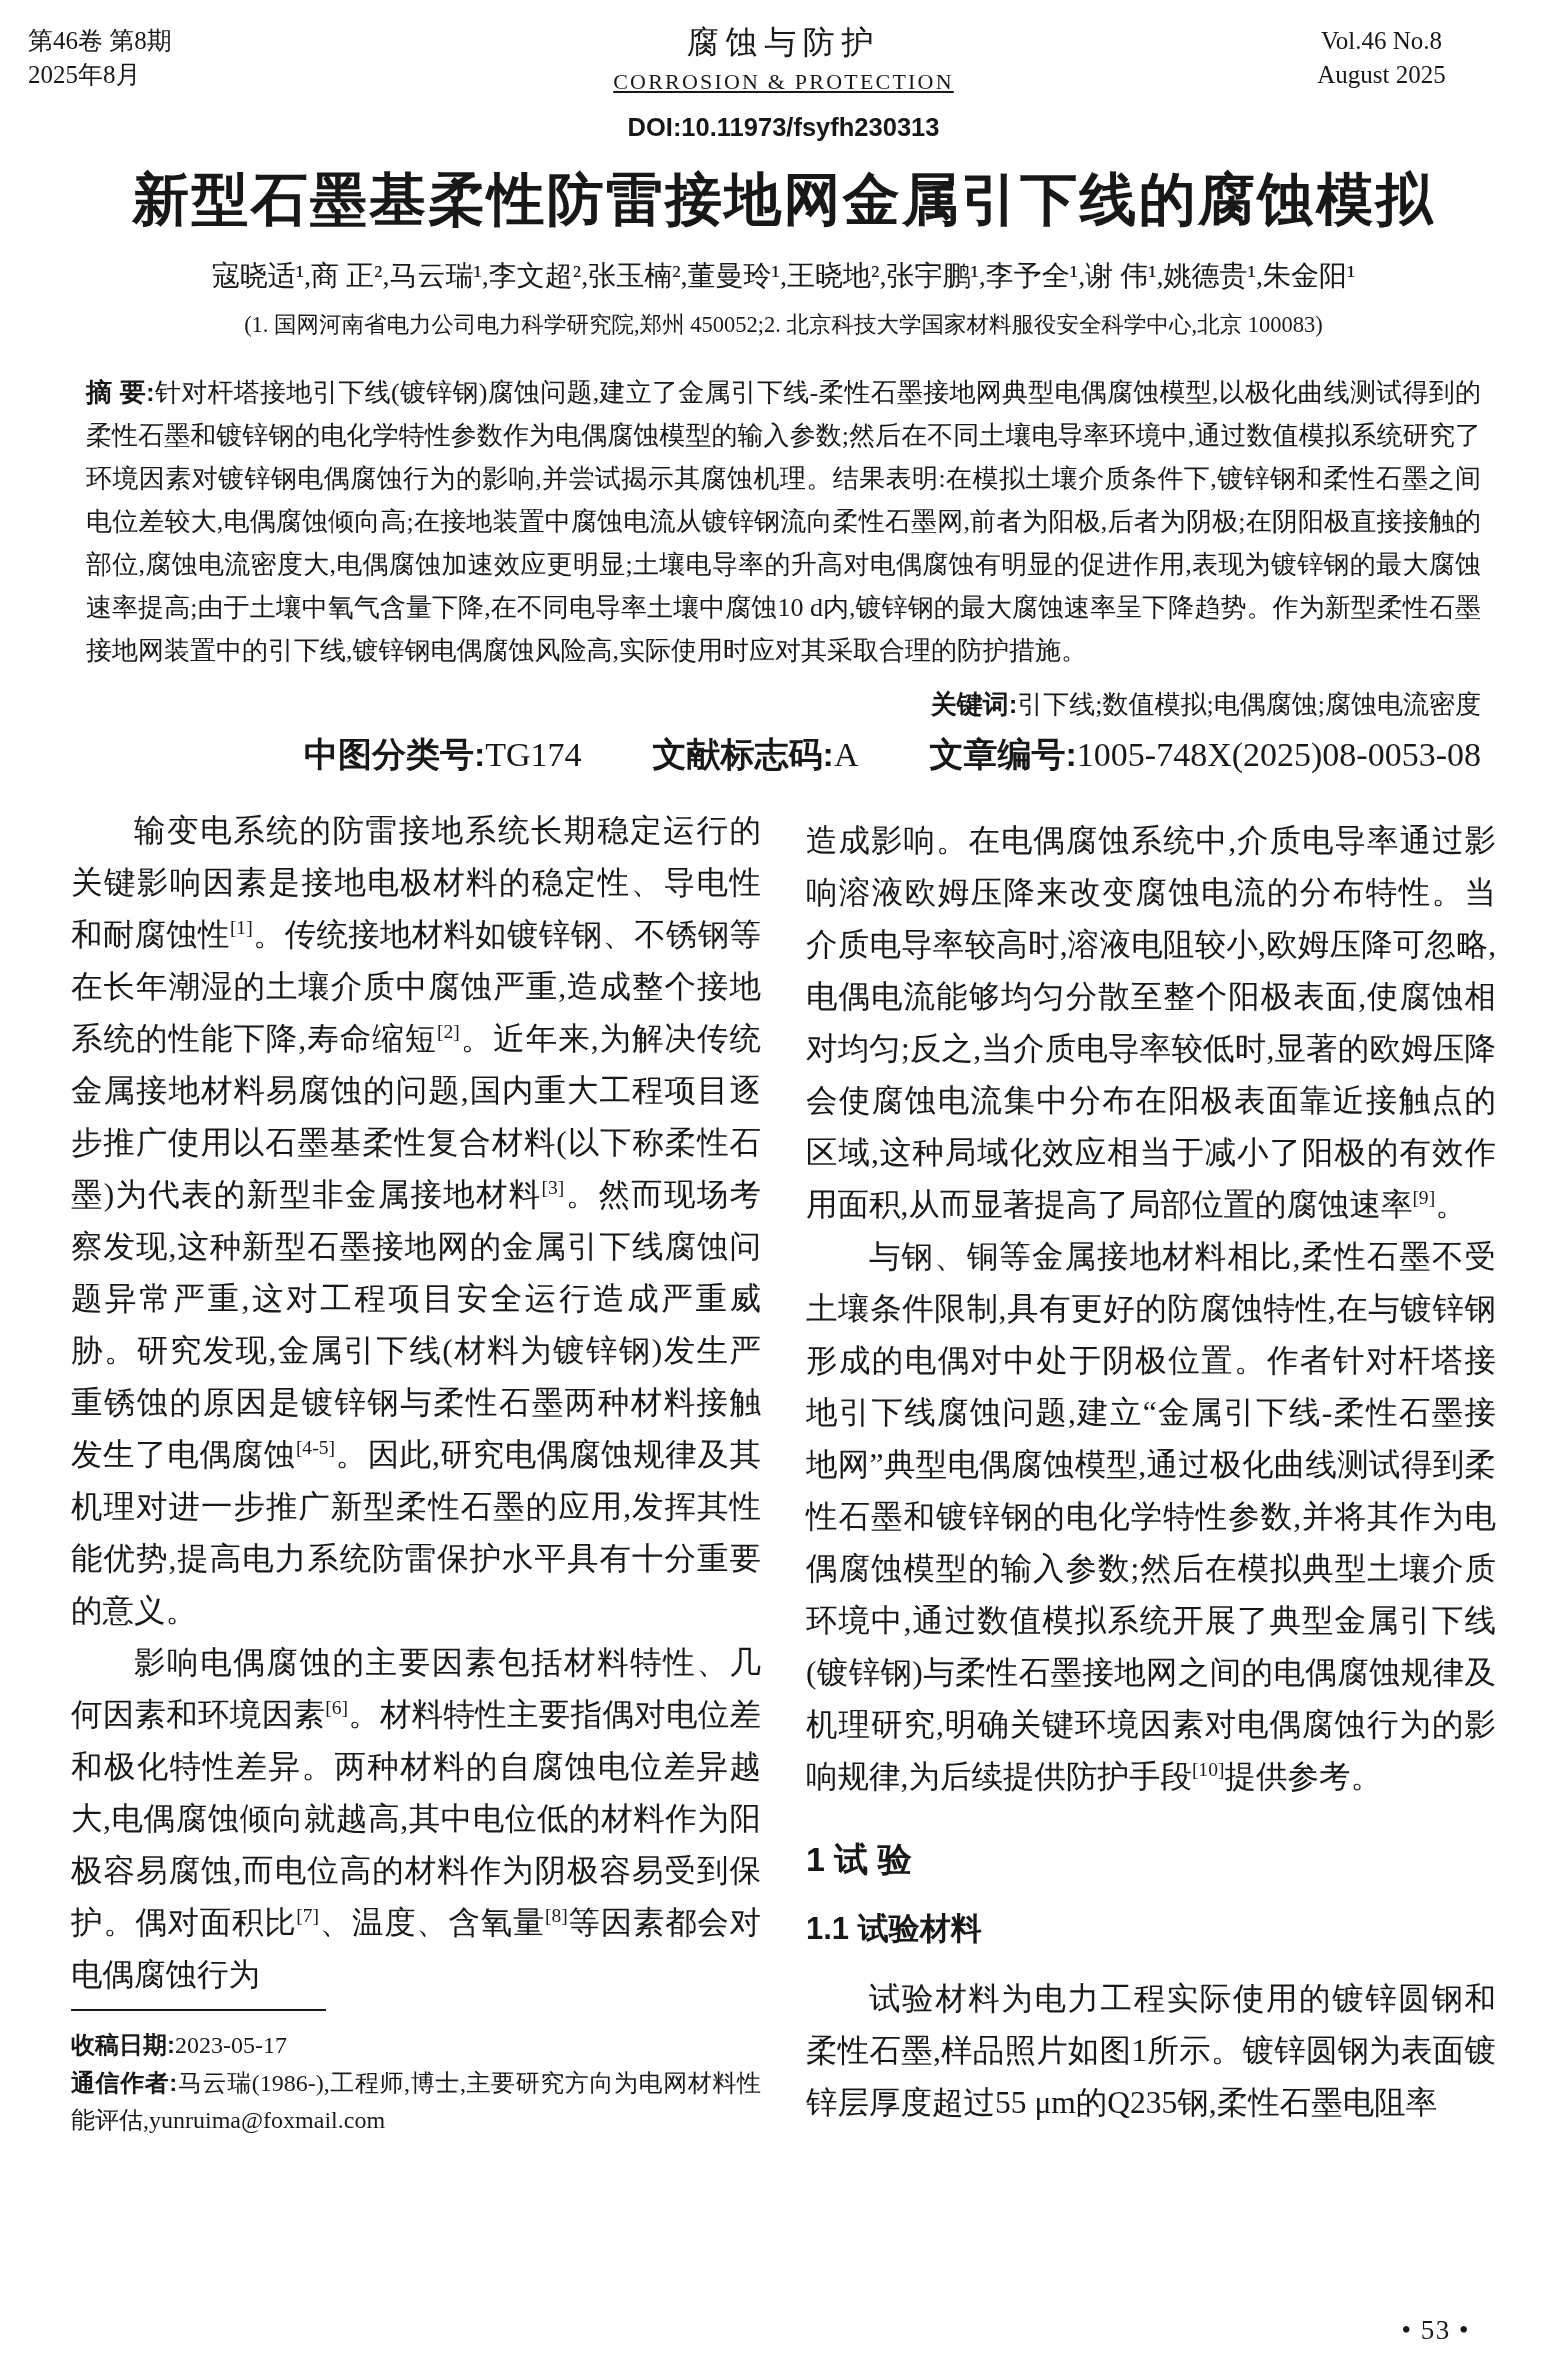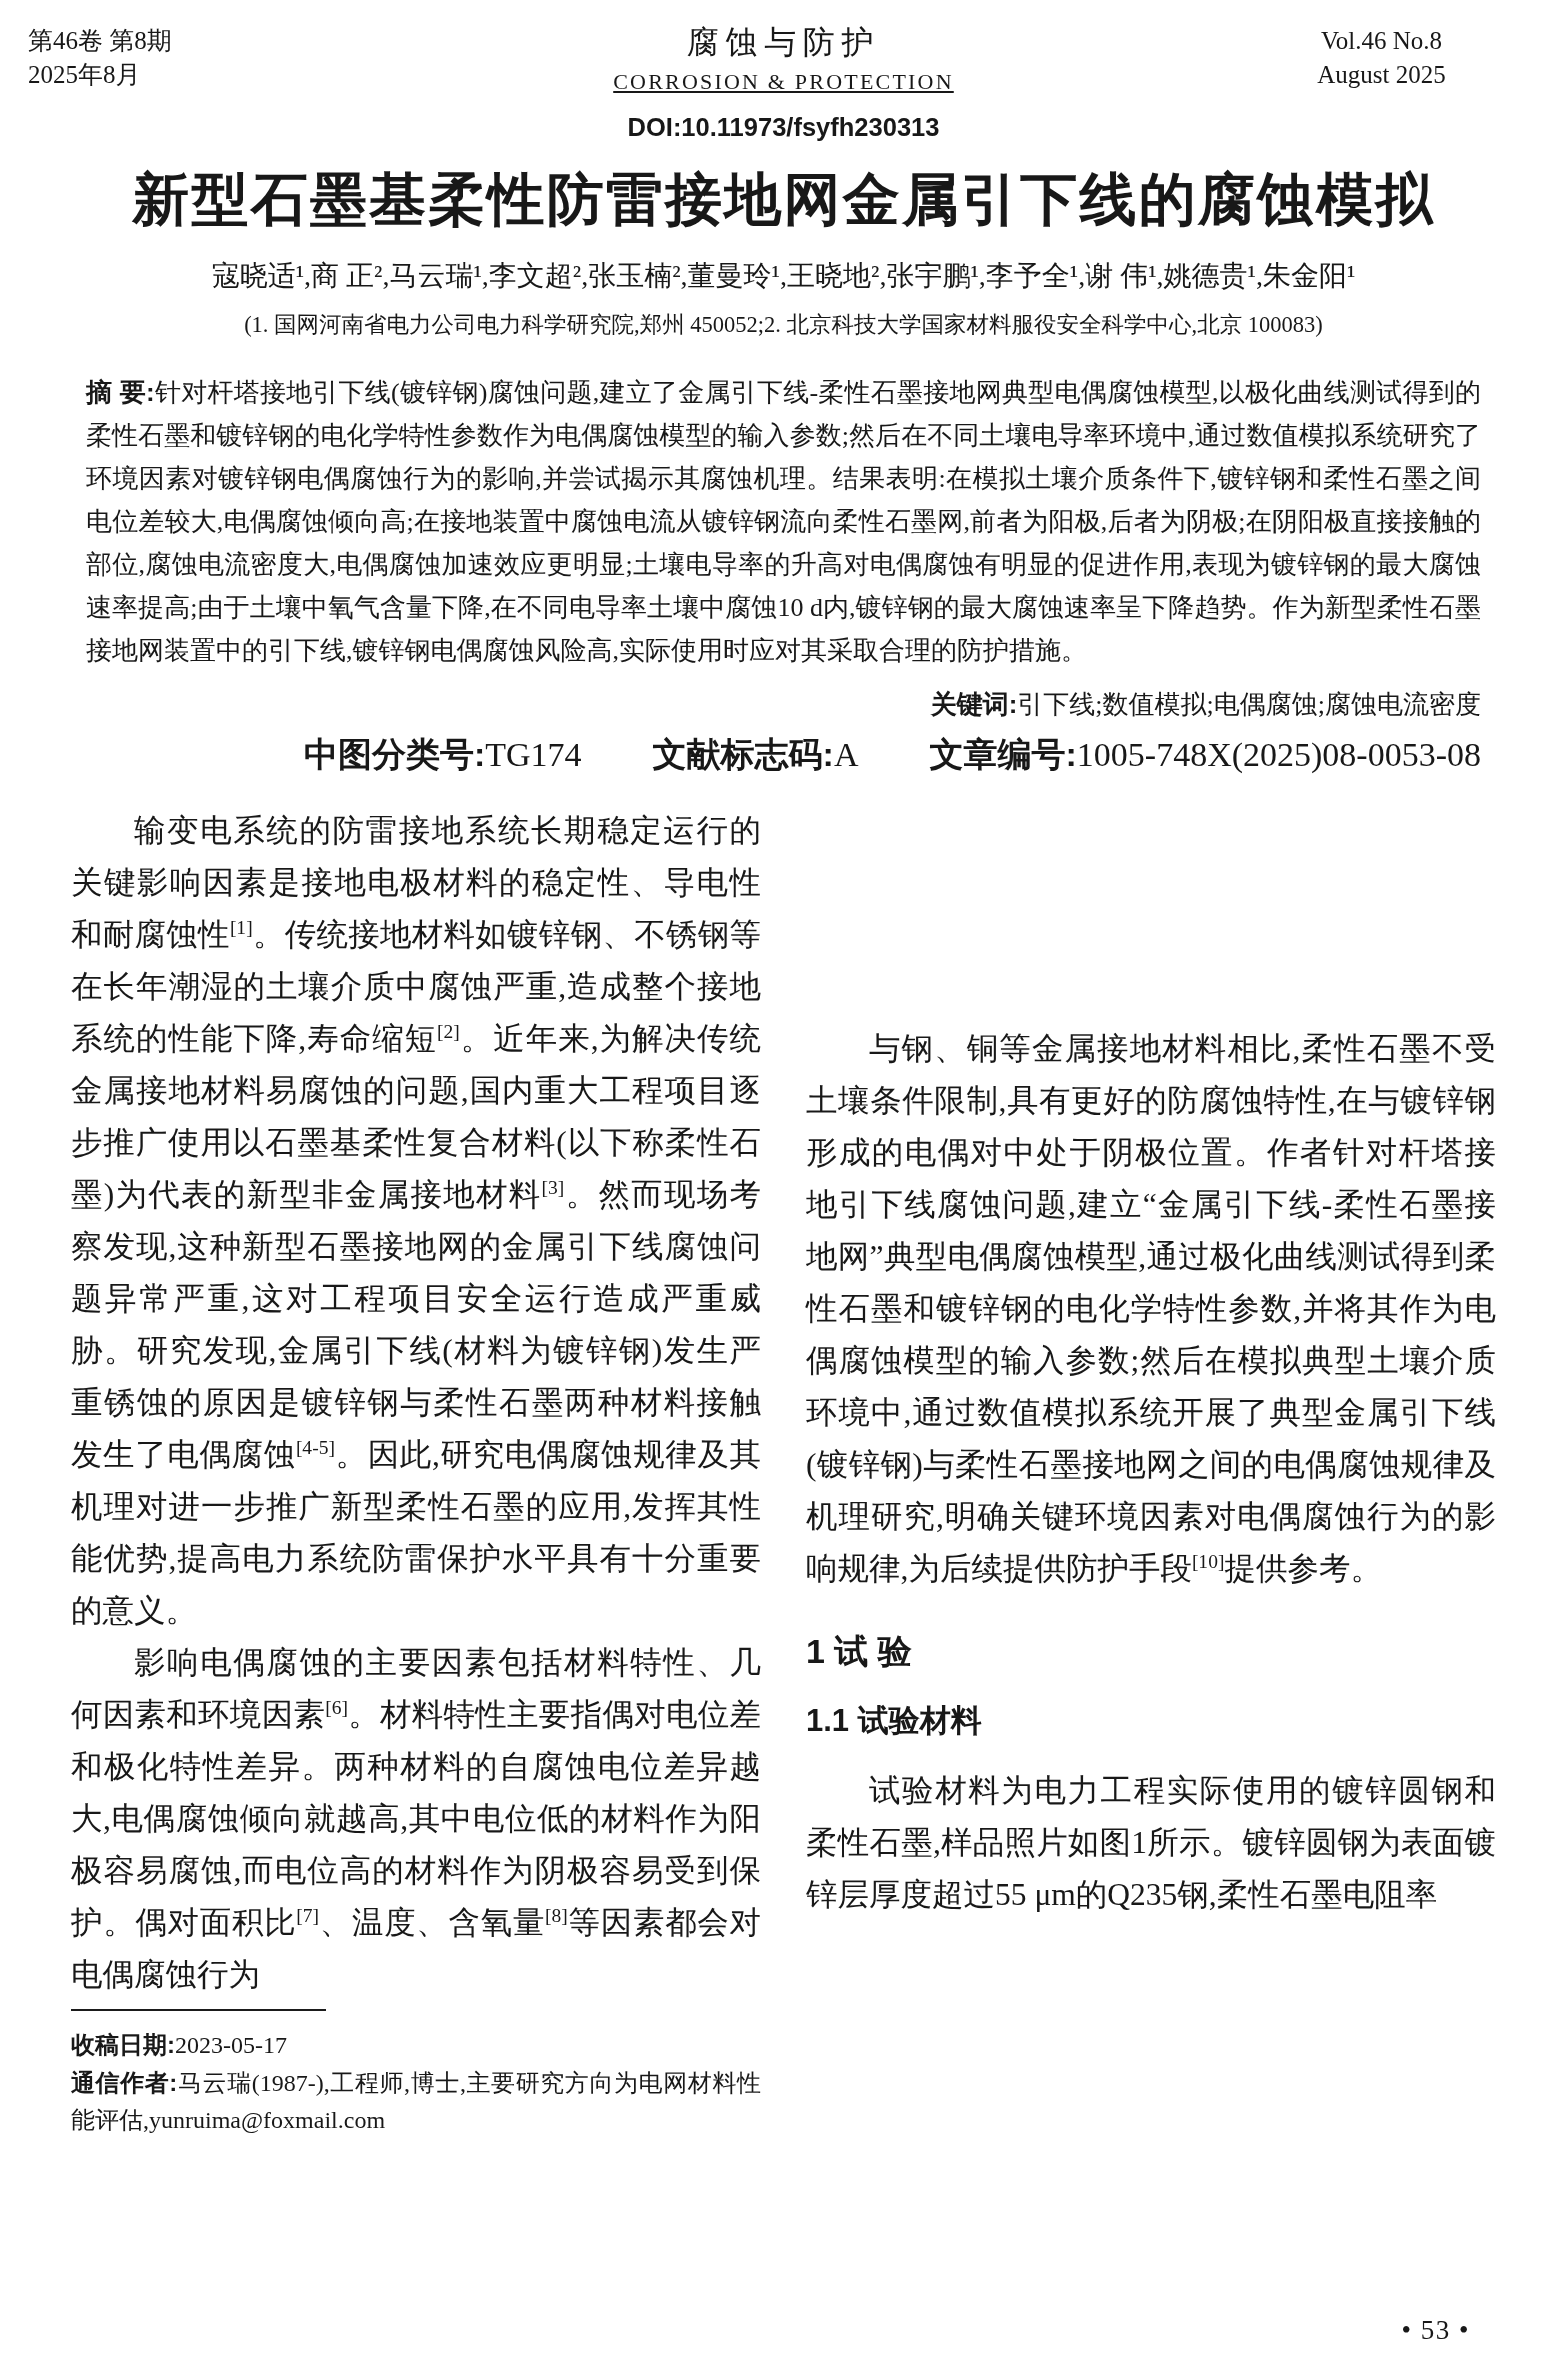--- a/index.html
+++ b/index.html
@@ -115,25 +115,26 @@
 
   <div class="columns">
 
     <div class="col">
       <p class="body-par">输变电系统的防雷接地系统长期稳定运行的关键影响因素是接地电极材料的稳定性、导电性和耐腐蚀性<sup>[1]</sup>。传统接地材料如镀锌钢、不锈钢等在长年潮湿的土壤介质中腐蚀严重,造成整个接地系统的性能下降,寿命缩短<sup>[2]</sup>。近年来,为解决传统金属接地材料易腐蚀的问题,国内重大工程项目逐步推广使用以石墨基柔性复合材料(以下称柔性石墨)为代表的新型非金属接地材料<sup>[3]</sup>。然而现场考察发现,这种新型石墨接地网的金属引下线腐蚀问题异常严重,这对工程项目安全运行造成严重威胁。研究发现,金属引下线(材料为镀锌钢)发生严重锈蚀的原因是镀锌钢与柔性石墨两种材料接触发生了电偶腐蚀<sup>[4-5]</sup>。因此,研究电偶腐蚀规律及其机理对进一步推广新型柔性石墨的应用,发挥其性能优势,提高电力系统防雷保护水平具有十分重要的意义。</p>
       <p class="body-par">影响电偶腐蚀的主要因素包括材料特性、几何因素和环境因素<sup>[6]</sup>。材料特性主要指偶对电位差和极化特性差异。两种材料的自腐蚀电位差异越大,电偶腐蚀倾向就越高,其中电位低的材料作为阳极容易腐蚀,而电位高的材料作为阴极容易受到保护。偶对面积比<sup>[7]</sup>、温度、含氧量<sup>[8]</sup>等因素都会对电偶腐蚀行为</p>
 
       <div class="fn-block">
         <div class="fn-rule"></div>
         <p><span class="kv-label">收稿日期:</span><span>2023-05-17</span></p>
-        <p><span class="kv-label">通信作者:</span><span>马云瑞(1987-),工程师,博士,主要研究方向为电网材料性能评估,yunruima@foxmail.com</span></p>
+        <p><span class="kv-label">通信作者:</span><span>马云瑞(1986-),工程师,博士,主要研究方向为电网材料性能评估,yunruima@foxmail.com</span></p>
       </div>
     </div>
 
     <div class="col">
+      <p class="body-par no-indent">造成影响。在电偶腐蚀系统中,介质电导率通过影响溶液欧姆压降来改变腐蚀电流的分布特性。当介质电导率较高时,溶液电阻较小,欧姆压降可忽略,电偶电流能够均匀分散至整个阳极表面,使腐蚀相对均匀;反之,当介质电导率较低时,显著的欧姆压降会使腐蚀电流集中分布在阳极表面靠近接触点的区域,这种局域化效应相当于减小了阳极的有效作用面积,从而显著提高了局部位置的腐蚀速率<sup>[9]</sup>。</p>
       <p class="body-par">与钢、铜等金属接地材料相比,柔性石墨不受土壤条件限制,具有更好的防腐蚀特性,在与镀锌钢形成的电偶对中处于阴极位置。作者针对杆塔接地引下线腐蚀问题,建立“金属引下线-柔性石墨接地网”典型电偶腐蚀模型,通过极化曲线测试得到柔性石墨和镀锌钢的电化学特性参数,并将其作为电偶腐蚀模型的输入参数;然后在模拟典型土壤介质环境中,通过数值模拟系统开展了典型金属引下线(镀锌钢)与柔性石墨接地网之间的电偶腐蚀规律及机理研究,明确关键环境因素对电偶腐蚀行为的影响规律,为后续提供防护手段<sup>[10]</sup>提供参考。</p>
       <h2 class="sec">1 试 验</h2>
       <h3 class="subsec">1.1 试验材料</h3>
       <p class="body-par">试验材料为电力工程实际使用的镀锌圆钢和柔性石墨,样品照片如图1所示。镀锌圆钢为表面镀锌层厚度超过55 μm的Q235钢,柔性石墨电阻率</p>
     </div>
 
   </div>
 
   <div class="page-number">• 53 •</div>
 

